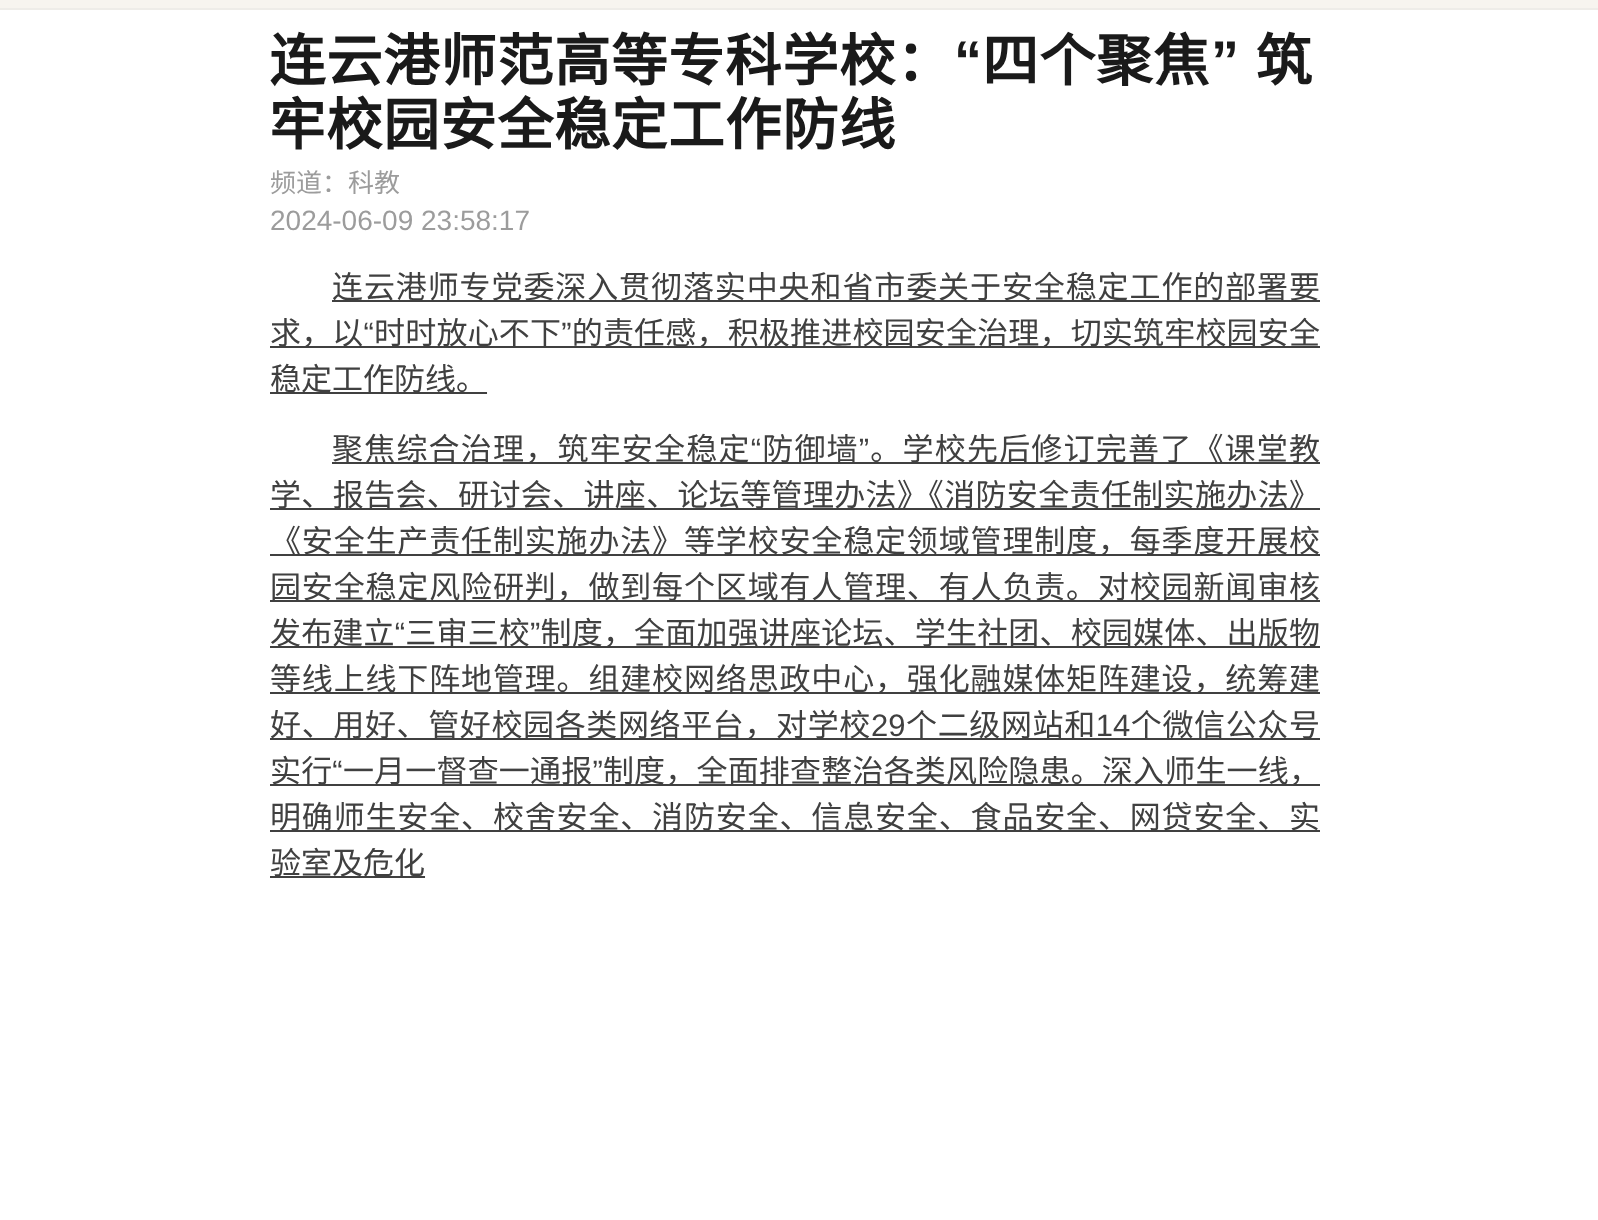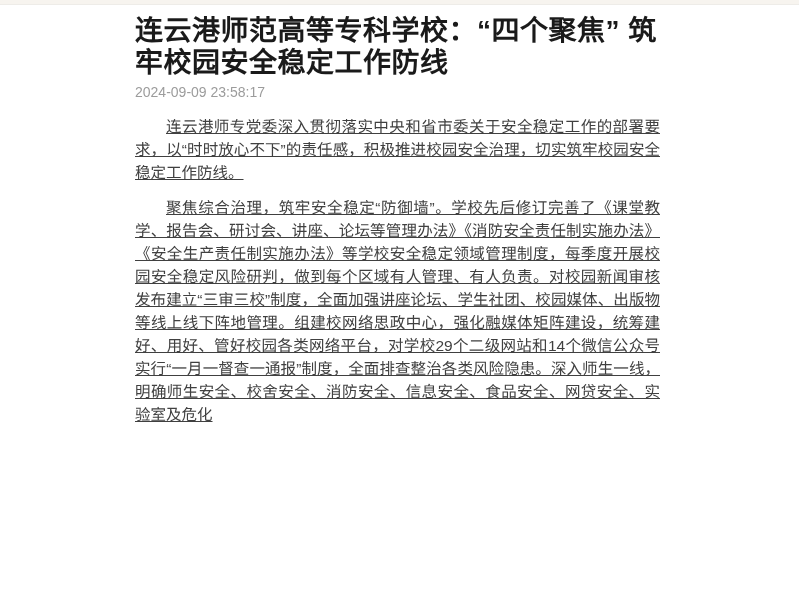--- a/index.html
+++ b/index.html
@@ -61,22 +61,23 @@
 </style>
 </head>
 <body>
 
 <div class="top-strip"></div>
 
 <main class="article">
   <h1 class="article-title">连云港师范高等专科学校：“四个聚焦” 筑牢校园安全稳定工作防线</h1>
 
   <div class="meta">
+    <div class="meta-channel">频道：科教</div>
     <div class="meta-row">
-      <span class="meta-time">2024-09-09 23:58:17</span>
+      <span class="meta-time">2024-06-09 23:58:17</span>
     </div>
   </div>
 
   <div class="article-body">
     <p>连云港师专党委深入贯彻落实中央和省市委关于安全稳定工作的部署要求，以“时时放心不下”的责任感，积极推进校园安全治理，切实筑牢校园安全稳定工作防线。</p>
     <p>聚焦综合治理，筑牢安全稳定“防御墙”。学校先后修订完善了《课堂教学、报告会、研讨会、讲座、论坛等管理办法》《消防安全责任制实施办法》《安全生产责任制实施办法》等学校安全稳定领域管理制度，每季度开展校园安全稳定风险研判，做到每个区域有人管理、有人负责。对校园新闻审核发布建立“三审三校”制度，全面加强讲座论坛、学生社团、校园媒体、出版物等线上线下阵地管理。组建校网络思政中心，强化融媒体矩阵建设，统筹建好、用好、管好校园各类网络平台，对学校29个二级网站和14个微信公众号实行“一月一督查一通报”制度，全面排查整治各类风险隐患。深入师生一线，明确师生安全、校舍安全、消防安全、信息安全、食品安全、网贷安全、实验室及危化</p>
   </div>
 </main>
 
 </body></html>

